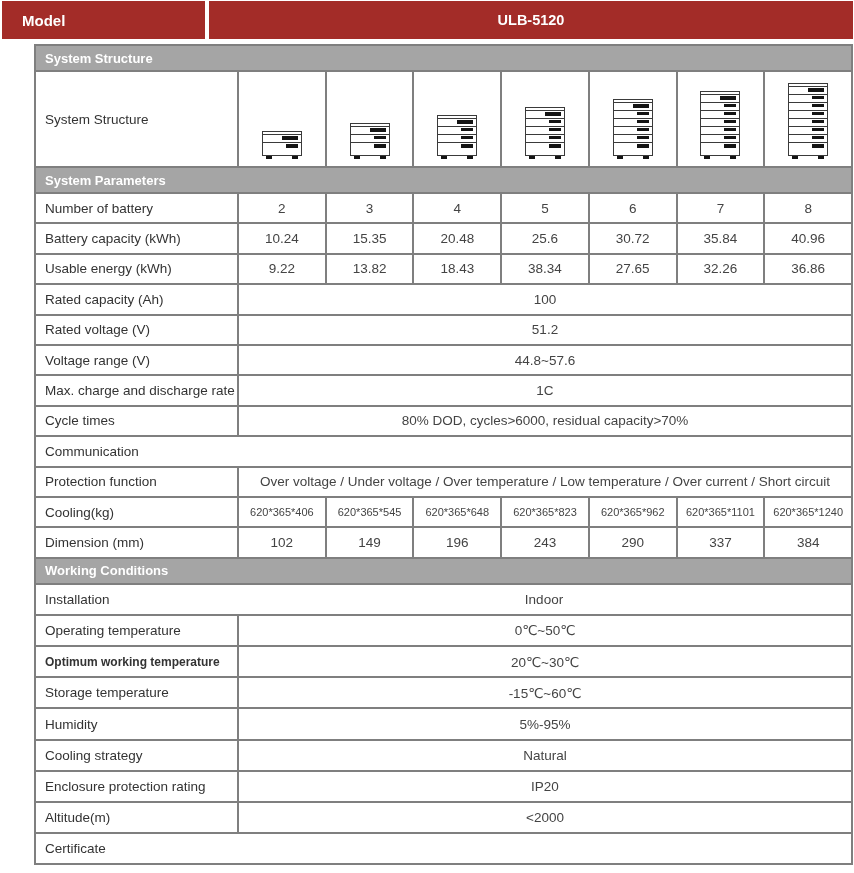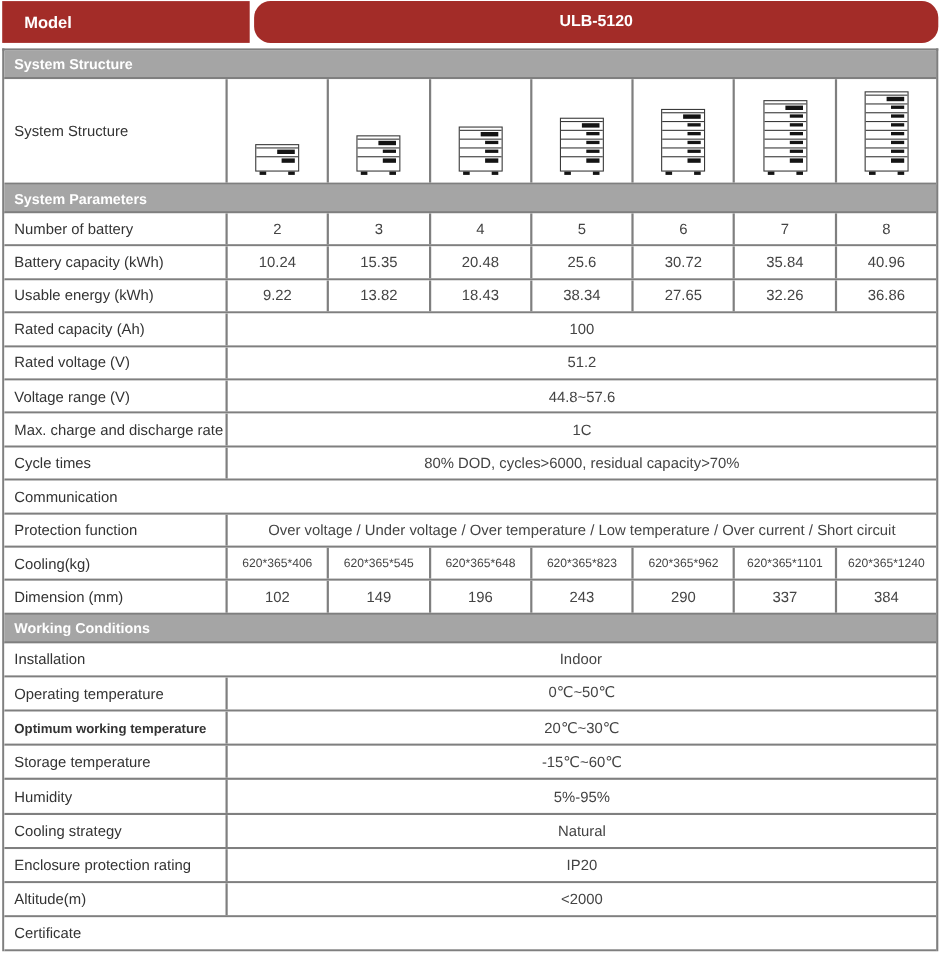--- a/index.html
+++ b/index.html
@@ -19,26 +19,26 @@
     color:var(--label-text);
   }
   .sheet{width:851px;margin-left:2px;padding-top:1px;}
 
   
   .red-header{display:flex;gap:4px;height:38px;}
   .red-cell{
     background:var(--red);color:#ffffff;font-weight:bold;
     display:flex;align-items:center;
   }
-  .model-cell{width:225px;padding-left:20px;font-size:15px;}
-  .model-value-cell{flex:1;justify-content:center;font-size:14.5px;border-radius:15px;}
+  .model-cell{width:203px;padding-left:20px;font-size:15px;}
+  .model-value-cell{flex:1;justify-content:center;font-size:14.5px;}
   .header-gap{height:5px;background:#ffffff;}
 
   
-  .tbl{border:2px solid var(--border);border-bottom:none;}
+  .tbl{border:2px solid var(--border);border-bottom:none;margin-left:32px;}
   .section-bar{
     height:26px;background:var(--gray);color:#ffffff;
     font-weight:bold;font-size:13px;
     display:flex;align-items:center;padding-left:9px;
     border-bottom:2px solid var(--border);
   }
   .spec-row{
     display:grid;
     grid-template-columns:201px repeat(7,1fr);
     border-bottom:2px solid var(--border);

